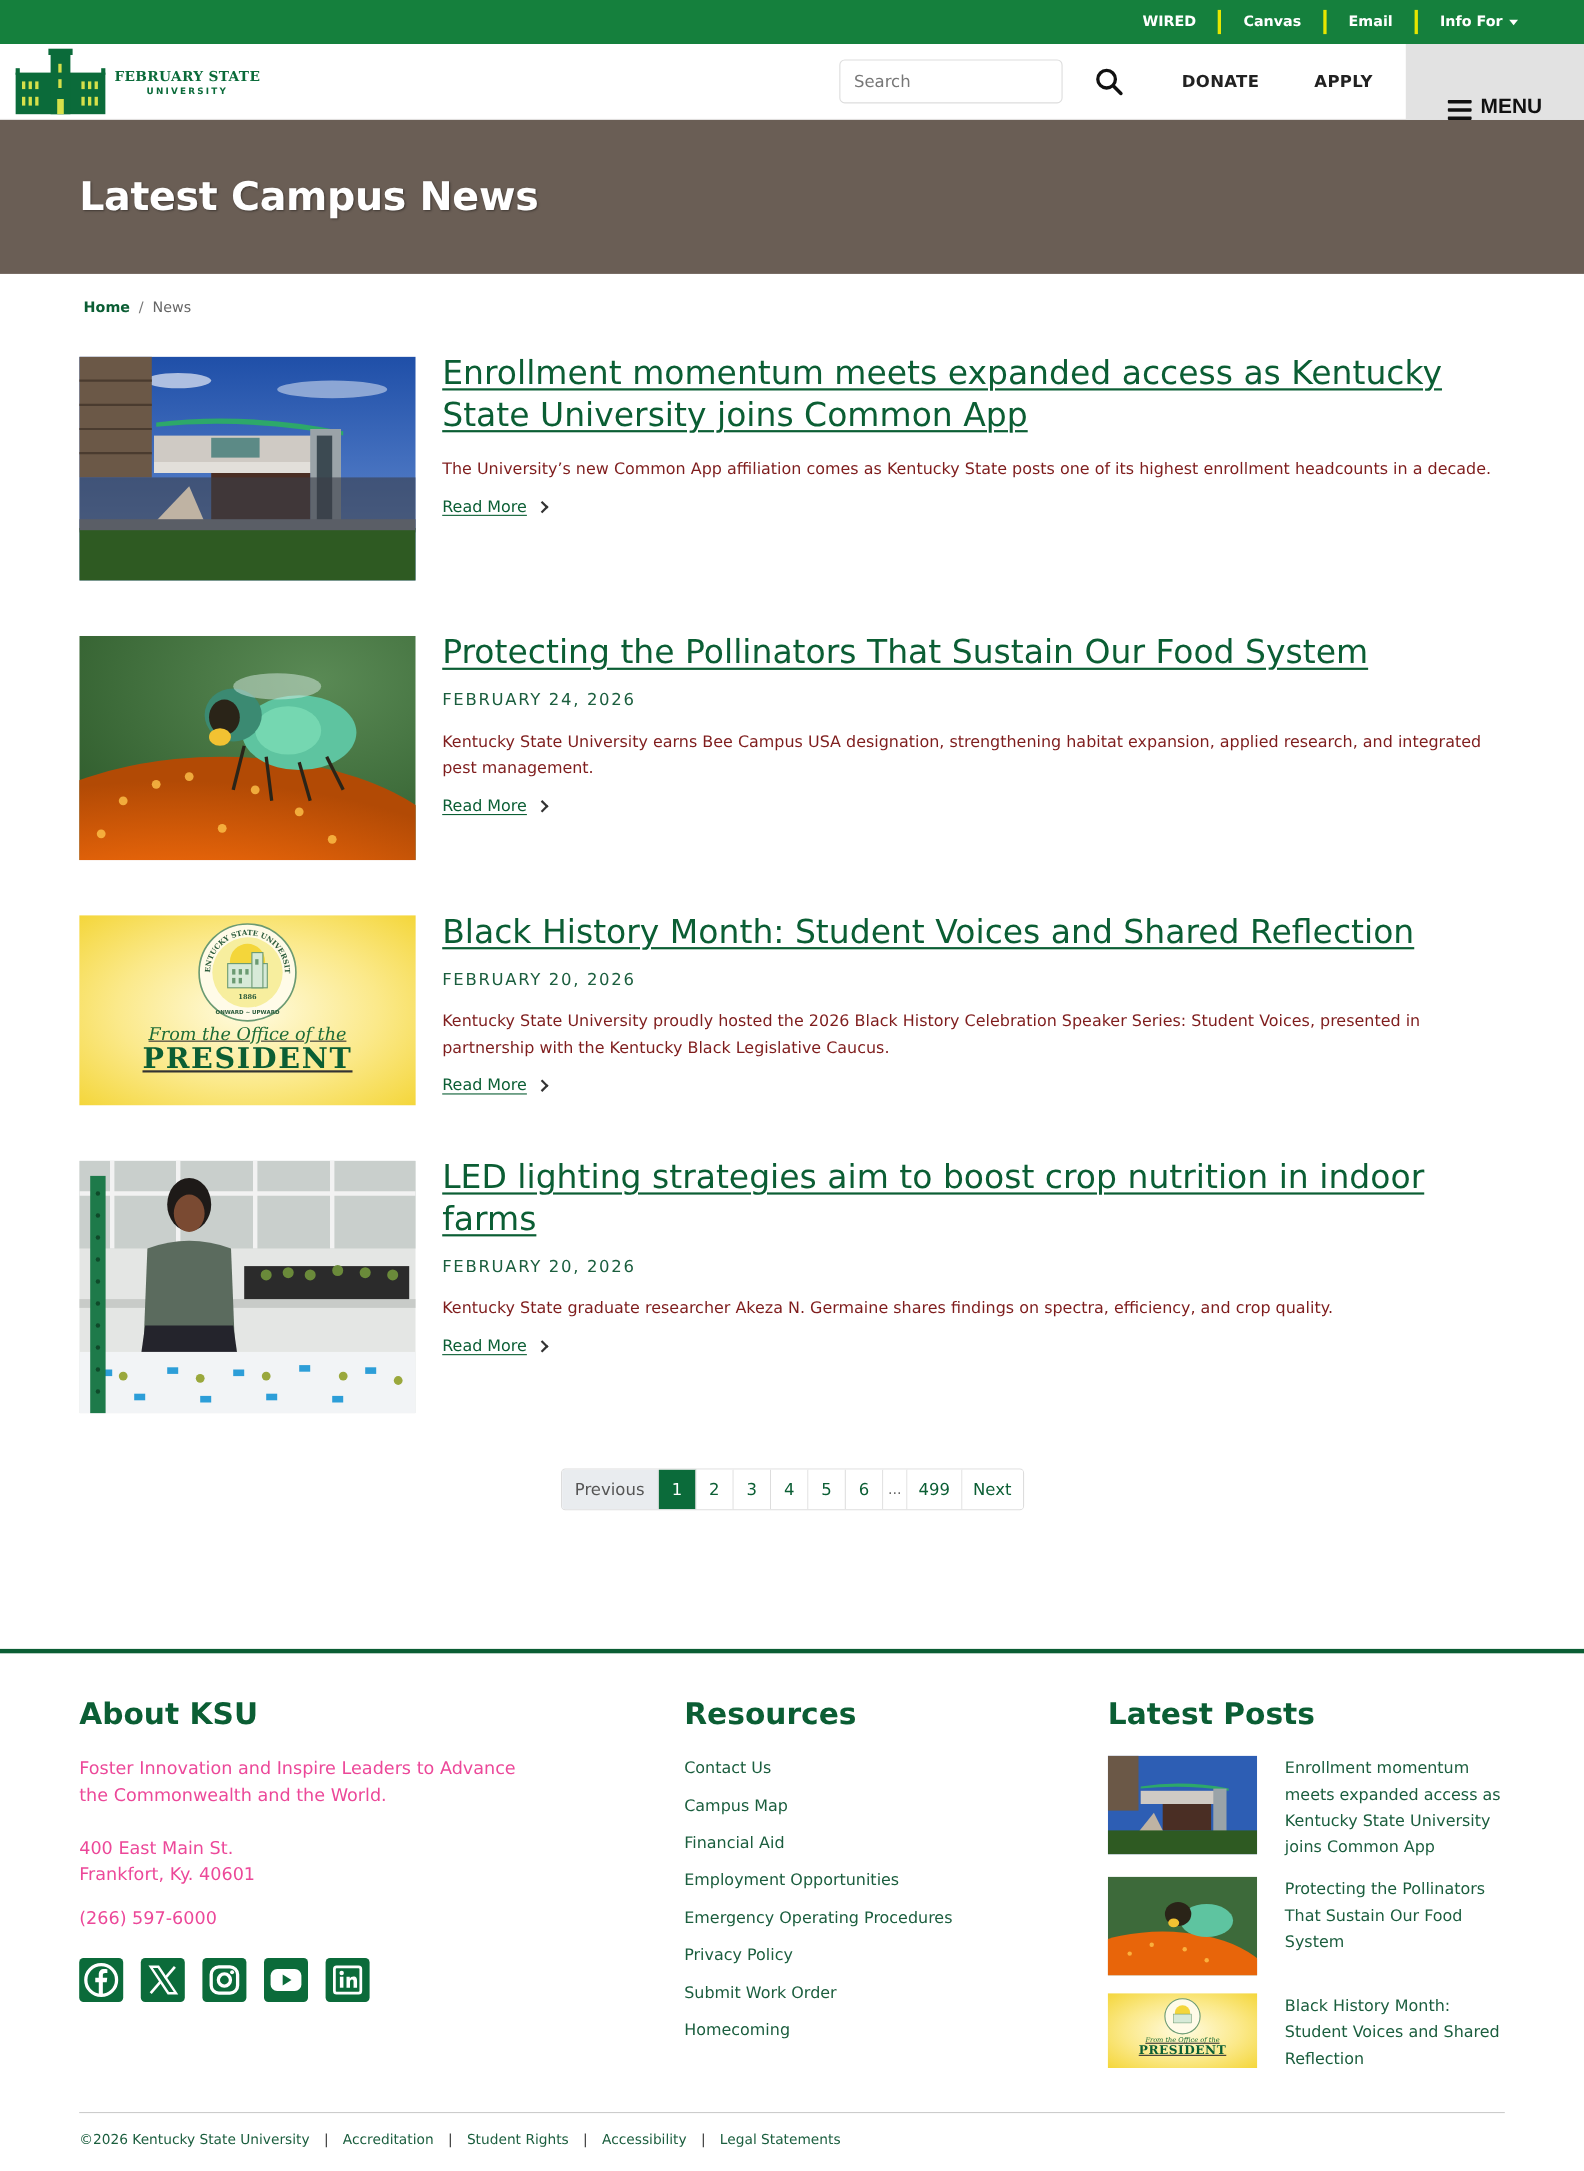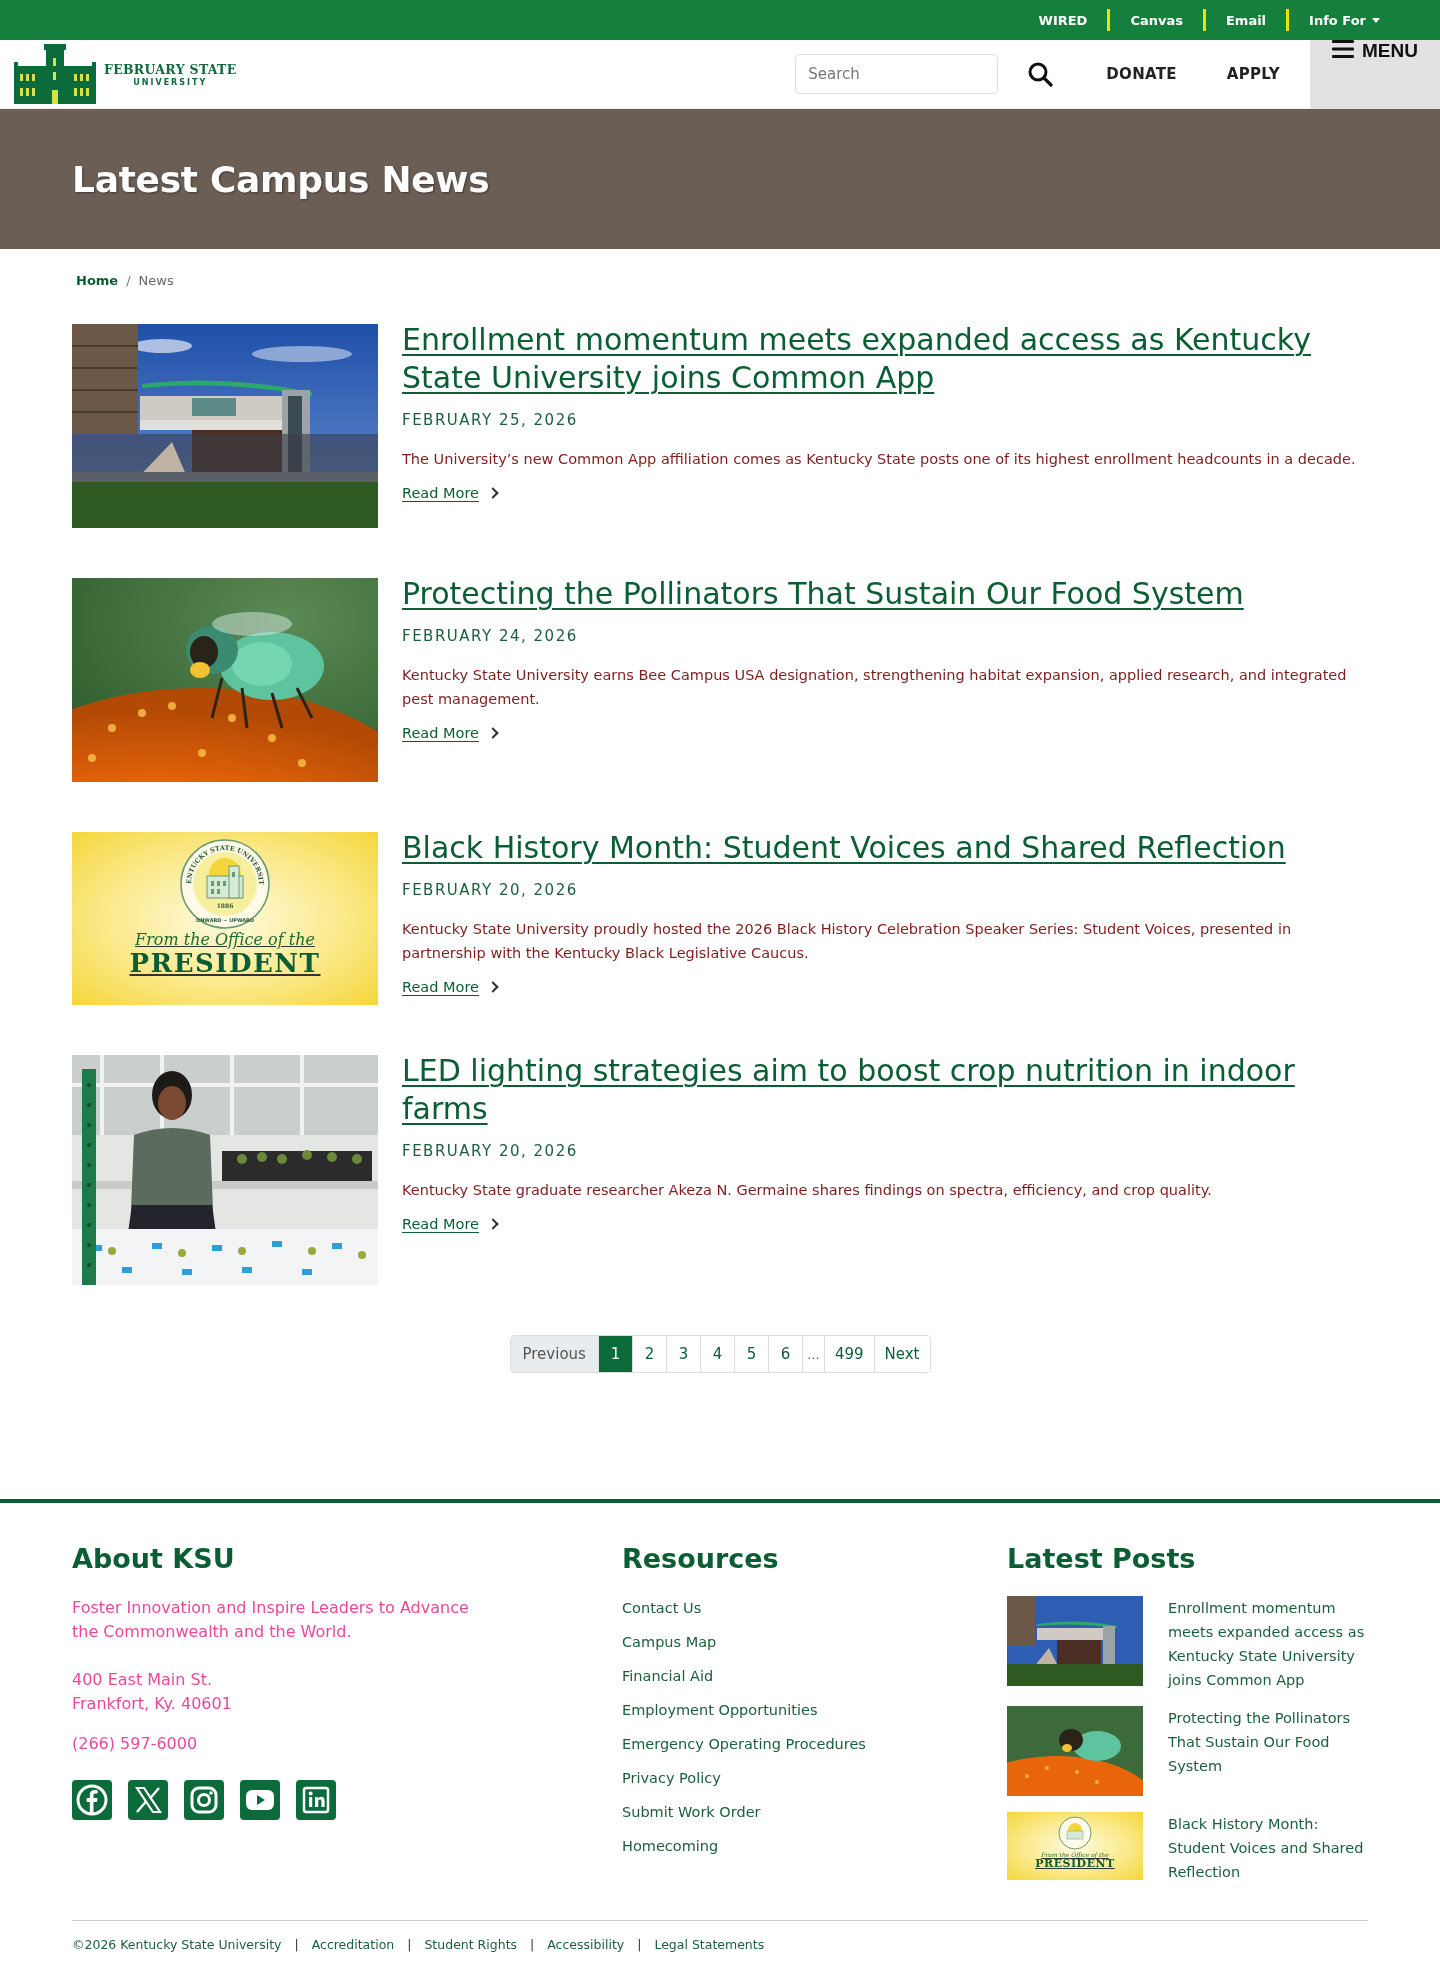--- a/index.html
+++ b/index.html
@@ -18,21 +18,21 @@
   .logo { display: flex; align-items: center; margin-left: 14px; text-decoration: none; }
   .logo-text { margin-left: 8px; display: flex; flex-direction: column; align-items: center; }
   .logo-title { font-family: "DejaVu Serif", serif; font-weight: bold; color: #0b6b3a; font-size: 12.5px; letter-spacing: 0.3px; }
   .logo-sub { font-family: "DejaVu Sans", sans-serif; font-weight: bold; color: #0b6b3a; font-size: 8px; letter-spacing: 2px; margin-top: 1px; }
   .header-spacer { flex: 1; }
   .search-input { width: 203px; height: 40px; border: 1px solid #ddd; border-radius: 5px; padding: 0 12px; font-size: 15px; color: #555; font-family: "DejaVu Sans", sans-serif; }
   .search-input::placeholder { color: #777; }
   .search-button { width: 40px; height: 40px; margin-left: 22px; display: flex; align-items: center; justify-content: center; background: none; border: none; cursor: pointer; }
   .header-link { font-size: 15px; font-weight: bold; color: #222; text-decoration: none; margin-left: 46px; letter-spacing: 0.3px; }
   .header-link.apply { margin-left: 50px; margin-right: 30px; }
-  .menu-button { width: 130px; height: 69px; background: #e2e2e2; display: flex; align-items: flex-start; justify-content: center; border: none; cursor: pointer; }
+  .menu-button { width: 162px; height: 69px; background: #e2e2e2; display: flex; align-items: flex-end; justify-content: center; border: none; cursor: pointer; }
   .menu-label { font-size: 19px; font-weight: bold; color: #111; margin-left: 8px; }
 
   
   .hero { height: 140px; background: #6a5e55; display: flex; align-items: center; padding-left: 72px; }
   .hero-title { color: #fff; font-size: 36px; font-weight: bold; text-shadow: 1px 1px 2px rgba(0,0,0,0.4); letter-spacing: -0.3px; }
 
   
   .breadcrumb { padding: 24px 0 0 76px; font-size: 13px; display: flex; gap: 8px; }
   .crumb-home { color: #0b5e34; text-decoration: none; font-weight: bold; }
   .crumb-sep { color: #777; }
@@ -194,21 +194,20 @@
         <rect x="216" y="72" width="14" height="86" fill="#3c4a52"></rect>
         <rect x="120" y="106" width="90" height="50" fill="#4a2e24"></rect>
         <rect x="0" y="110" width="306" height="50" fill="#3a3d48" opacity="0.6"></rect>
         <polygon points="60,160 100,118 118,160" fill="#bfb3a3"></polygon>
         <rect x="0" y="156" width="306" height="48" fill="#2e5a22"></rect>
         <rect x="0" y="148" width="306" height="10" fill="#5a5e66"></rect>
       </svg>
     </a>
     <div class="news-body">
       <div class="news-title-wrap" style="margin-top:-3px;"><a href="#" class="news-title">Enrollment momentum meets expanded access as Kentucky State University joins Common App</a></div>
-      <div class="news-date">FEBRUARY 25, 2026</div>
       <p class="news-summary">The University’s new Common App affiliation comes as Kentucky State posts one of its highest enrollment headcounts in a decade.</p>
       <a href="#" class="read-more">
           <span>Read More</span>
           <span class="chev"></span>
         </a>
     </div>
   </article>
 
   <article class="news-item">
     <a href="#" class="news-thumb" style="height:204px;">

